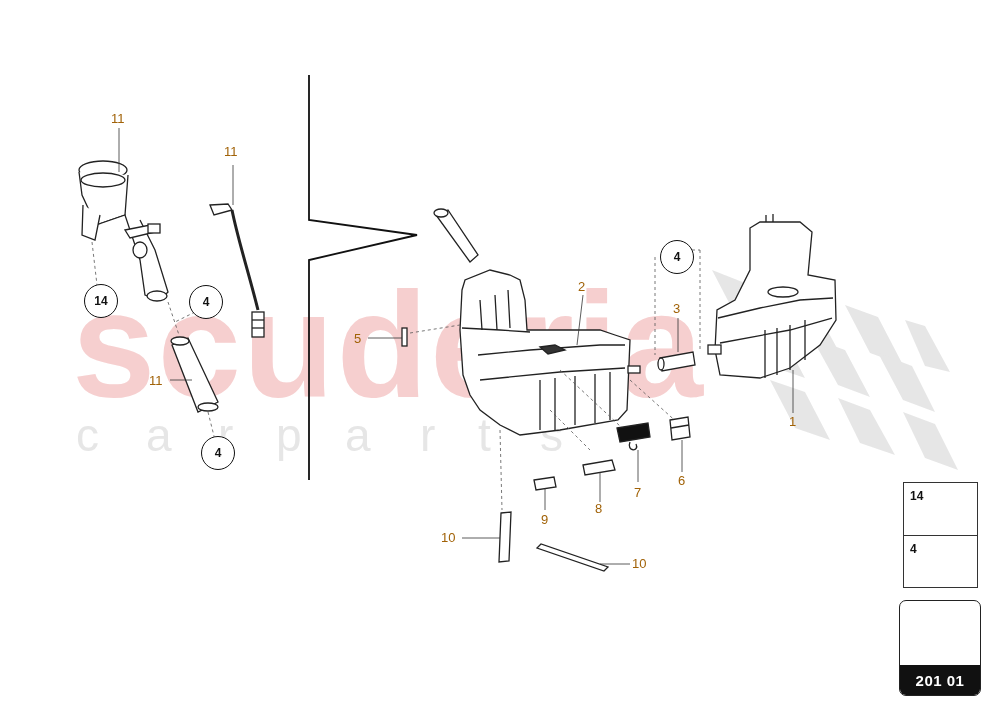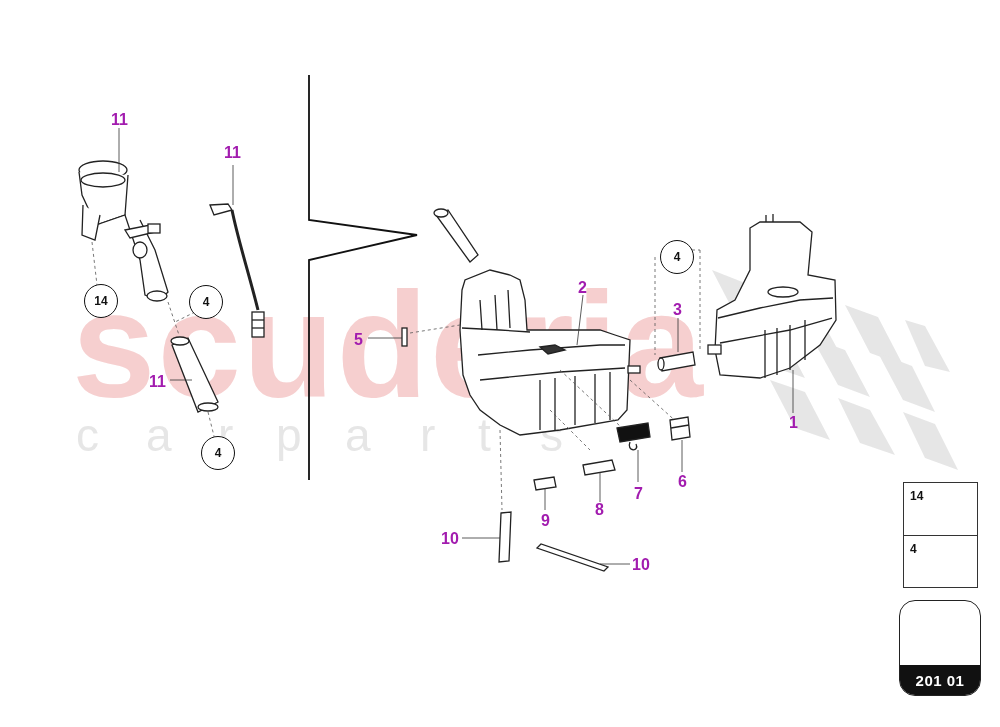--- a/index.html
+++ b/index.html
@@ -1,26 +1,26 @@
 <!DOCTYPE html>
 <html><head>
 <meta charset="utf-8">
 <style>
   html, body { margin: 0; padding: 0; background: #ffffff; }
   body { width: 1000px; height: 727px; position: relative; overflow: hidden; font-family: "Liberation Sans", sans-serif; }
   .wm-big { position: absolute; left: 72px; top: 270px; font-size: 150px; font-weight: bold; color: #f6cfcf; letter-spacing: 2px; line-height: 1; white-space: nowrap; font-family: "Liberation Sans", sans-serif; }
   .wm-small { position: absolute; top: 412px; font-size: 46px; color: #e6e6e6; font-family: "Liberation Sans", sans-serif; line-height: 1; }
   svg.diagram { position: absolute; left: 0; top: 0; }
-  .lbl { position: absolute; font-size: 16px; font-weight: bold; color: #a21caf; line-height: 1; }
+  .lbl { position: absolute; font-size: 13px; font-weight: normal; color: #a16207; line-height: 1; }
   .circ { position: absolute; width: 34px; height: 34px; border: 1.5px solid #111; border-radius: 50%; background: #fff; display: flex; align-items: center; justify-content: center; font-size: 12px; font-weight: bold; color: #111; box-sizing: border-box; }
   .legend { position: absolute; left: 903px; top: 482px; width: 73px; height: 104px; border: 1px solid #333; background: #fff; }
   .legend-row { position: relative; height: 52px; box-sizing: border-box; }
   .legend-row + .legend-row { border-top: 1px solid #333; }
   .legend-num { position: absolute; left: 6px; top: 6px; font-size: 12px; font-weight: bold; color: #111; }
-  .nav-box { position: absolute; left: 899px; top: 600px; width: 80px; height: 94px; border: 1.5px solid #222; border-radius: 16px; background: #fff; overflow: hidden; text-decoration: underline; }
+  .nav-box { position: absolute; left: 899px; top: 600px; width: 80px; height: 94px; border: 1.5px solid #222; border-radius: 7px; background: #fff; overflow: hidden; text-decoration: underline; }
   .nav-code { position: absolute; left: 0; bottom: 0; width: 100%; height: 30px; background: #111; color: #fff; font-size: 15px; font-weight: bold; display: flex; align-items: center; justify-content: center; letter-spacing: 0.5px; }
 </style>
 </head>
 <body>
 
 <div class="wm-big">scuderia</div>
 <div class="wm-small" style="left:76px">c</div>
 <div class="wm-small" style="left:146px">a</div>
 <div class="wm-small" style="left:218px">r</div>
 <div class="wm-small" style="left:276px">p</div>

